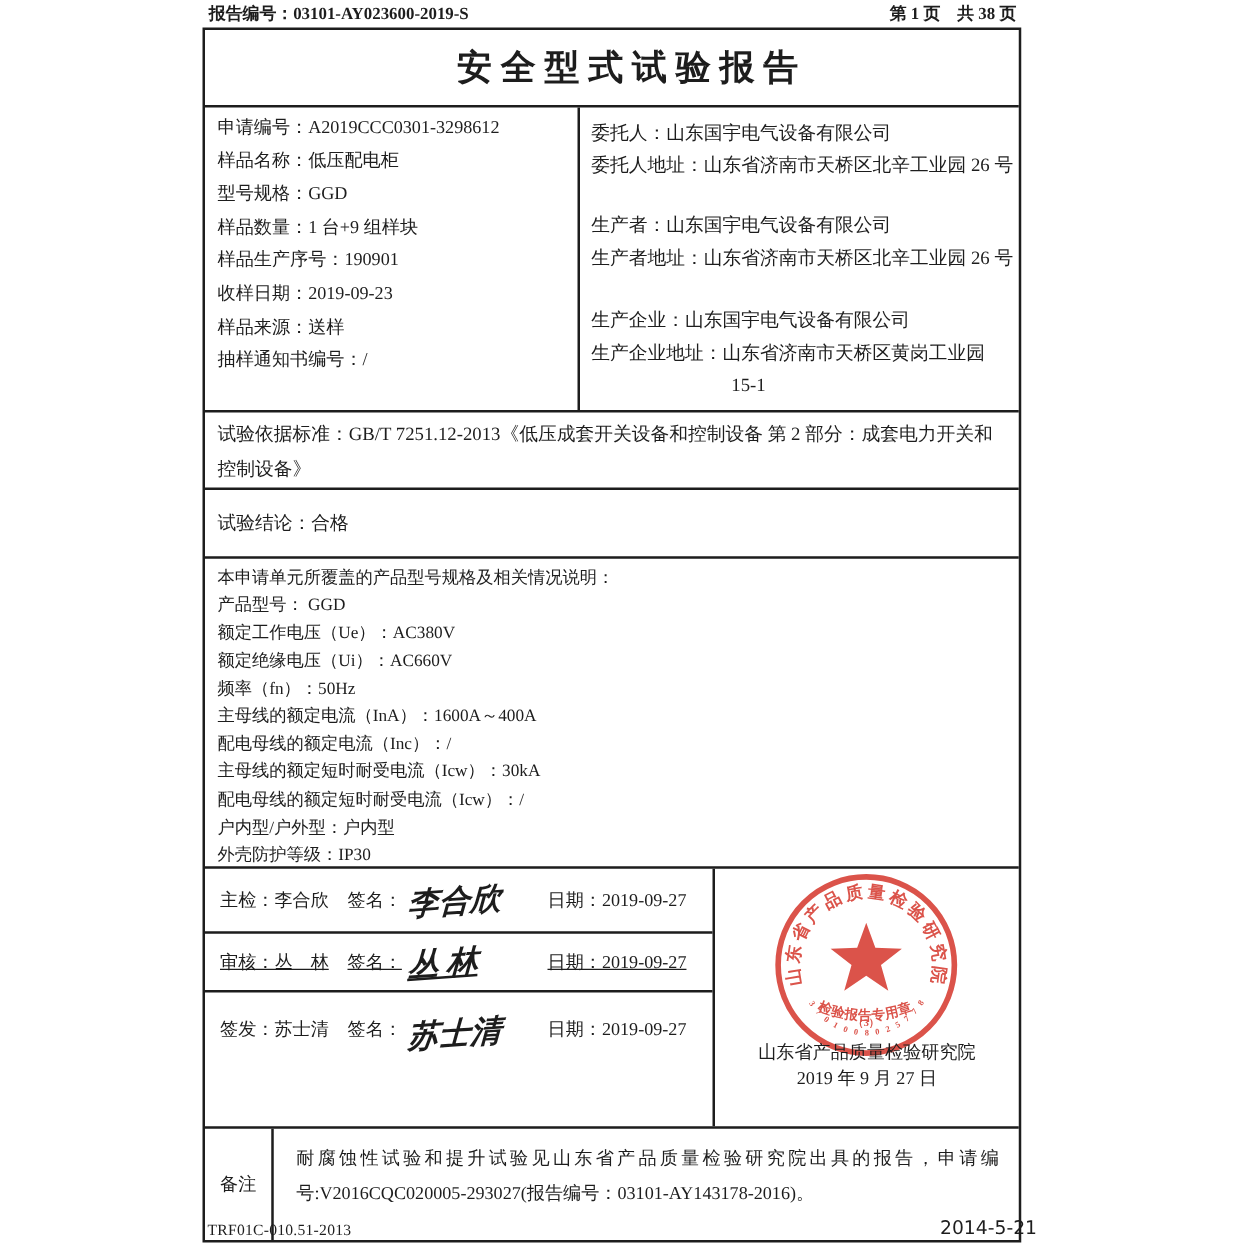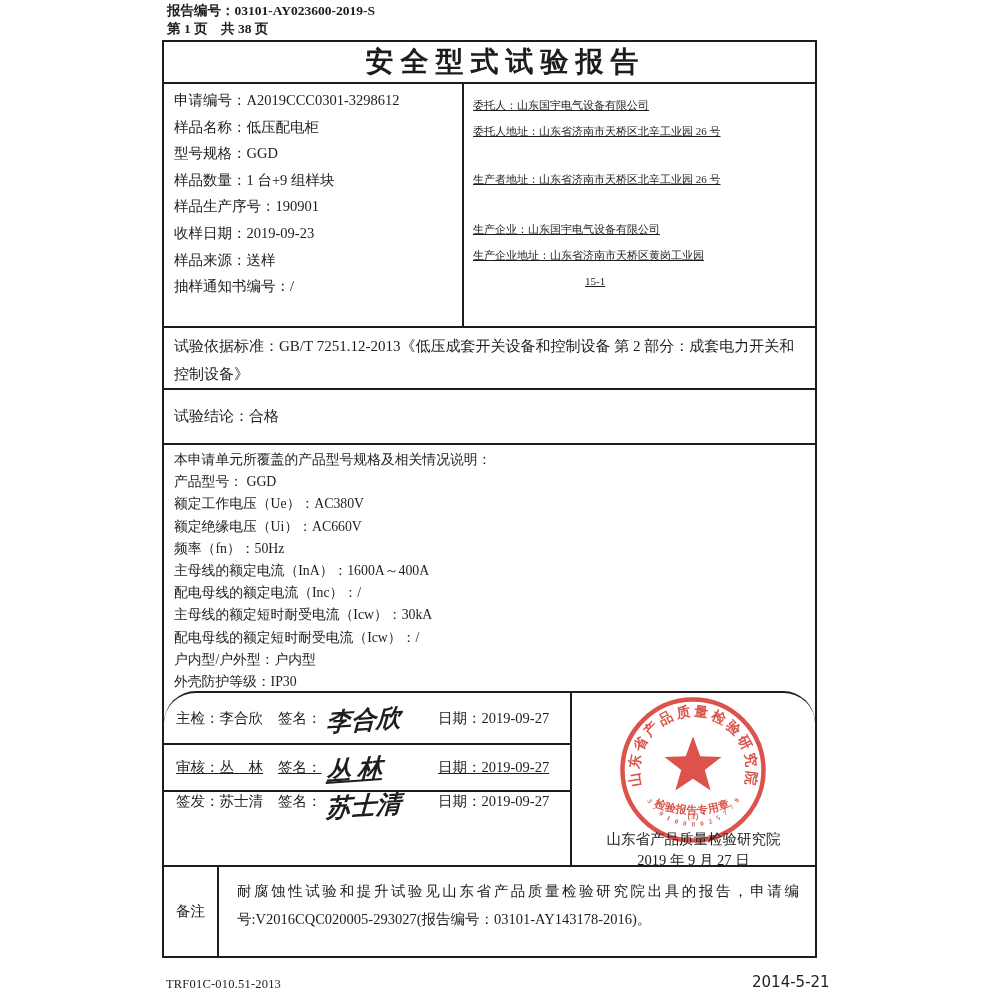--- a/index.html
+++ b/index.html
@@ -4,45 +4,45 @@
 <style>
   html,body{margin:0;padding:0;}
   body{
     width:1000px;height:1000px;background:#ffffff;position:relative;
     font-family:"Liberation Serif","DejaVu Serif",serif;color:#1d1d1d;
     -webkit-font-smoothing:antialiased;
   }
   .page{position:absolute;left:162px;top:2px;width:655px;}
   
   .hdr{display:flex;justify-content:space-between;align-items:flex-start;
-       font-weight:bold;font-size:13.5px;line-height:18px;padding:0 4px 2px 5px;flex-direction:column;}
+       font-weight:bold;font-size:13.5px;line-height:18px;padding:0 4px 2px 5px;}
   
   .tbl{border:2px solid #1d1d1d;box-sizing:border-box;width:655px;}
   .row{border-top:2px solid #1d1d1d;box-sizing:border-box;position:relative;}
   .row:first-child{border-top:none;}
-  .title-row{height:40px;display:flex;align-items:center;justify-content:center;
+  .title-row{height:60px;display:flex;align-items:center;justify-content:center;
              font-size:28px;font-weight:bold;letter-spacing:7px;margin-left:32px;}
   .info-row{height:244px;display:flex;justify-content:space-between;}
   .info-left{width:288px;border-right:2px solid #1d1d1d;box-sizing:content-box;
              padding:3px 0 0 10px;font-size:14.5px;line-height:26.6px;}
-  .info-right{flex:1;padding:8px 4px 0 9px;font-size:11px;line-height:26px;text-decoration:underline;}
+  .info-right{flex:1;padding:8px 4px 0 9px;font-size:15px;line-height:26px;}
   .grp1{margin-bottom:22px;}
   .grp2{margin-bottom:24px;}
   .cont-line{text-indent:112px;}
   .std-row{height:62px;font-size:15px;line-height:28px;padding:4px 10px 0 10px;}
   .concl-row{height:55px;font-size:15px;display:flex;align-items:center;padding-left:10px;}
   .specs-row{height:248px;font-size:13.8px;line-height:22.2px;padding:4px 10px 0 10px;}
-  .sig-section{height:174px;display:flex;border-radius:32px;}
+  .sig-section{height:208px;display:flex;}
   .sig-left{width:406px;border-right:2px solid #1d1d1d;display:flex;flex-direction:column;}
   .sig-row{display:flex;align-items:center;padding-left:12px;font-size:14.5px;
            border-top:2px solid #1d1d1d;box-sizing:border-box;}
   .sig-row:first-child{border-top:none;}
   .sig-row-1{height:50px;}
   .sig-row-2{height:47px;text-decoration:underline;}
-  .sig-row-3{height:73px;align-items:flex-start;padding-top:0;}
+  .sig-row-3{height:73px;align-items:flex-start;padding-top:20px;}
   .sig-role{width:102px;}
   .sig-label{width:48px;}
   .sig-script{width:112px;font-size:25px;font-style:italic;font-weight:600;
               transform:rotate(-4deg) skewX(-6deg);white-space:nowrap;line-height:1;}
   .sig-date{white-space:nowrap;}
   .seal-cell{flex:1;position:relative;}
   .seal-svg{position:absolute;left:46px;top:2px;width:150px;height:150px;}
   .seal-org{position:absolute;top:137px;left:0;width:100%;text-align:center;font-size:14.5px;}
   .seal-date{position:absolute;top:158px;left:0;width:100%;text-align:center;font-size:14.5px;}
   .remark-row{height:91px;display:flex;}
@@ -78,20 +78,21 @@
         <div>收样日期：2019-09-23</div>
         <div>样品来源：送样</div>
         <div>抽样通知书编号：/</div>
       </div>
       <div class="info-right">
         <div class="grp1">
           <div>委托人：山东国宇电气设备有限公司</div>
           <div>委托人地址：山东省济南市天桥区北辛工业园 26 号</div>
         </div>
         <div class="grp2">
+          <div>生产者：山东国宇电气设备有限公司</div>
           <div>生产者地址：山东省济南市天桥区北辛工业园 26 号</div>
         </div>
         <div>
           <div>生产企业：山东国宇电气设备有限公司</div>
           <div>生产企业地址：山东省济南市天桥区黄岗工业园</div>
           <div class="cont-line">15-1</div>
         </div>
       </div>
     </div>
 

